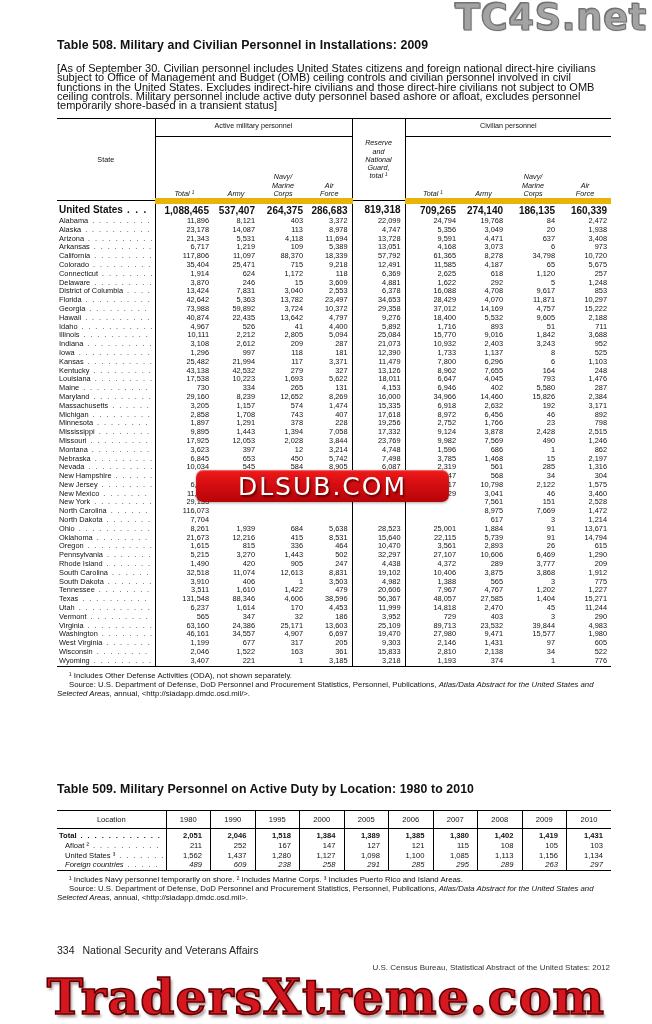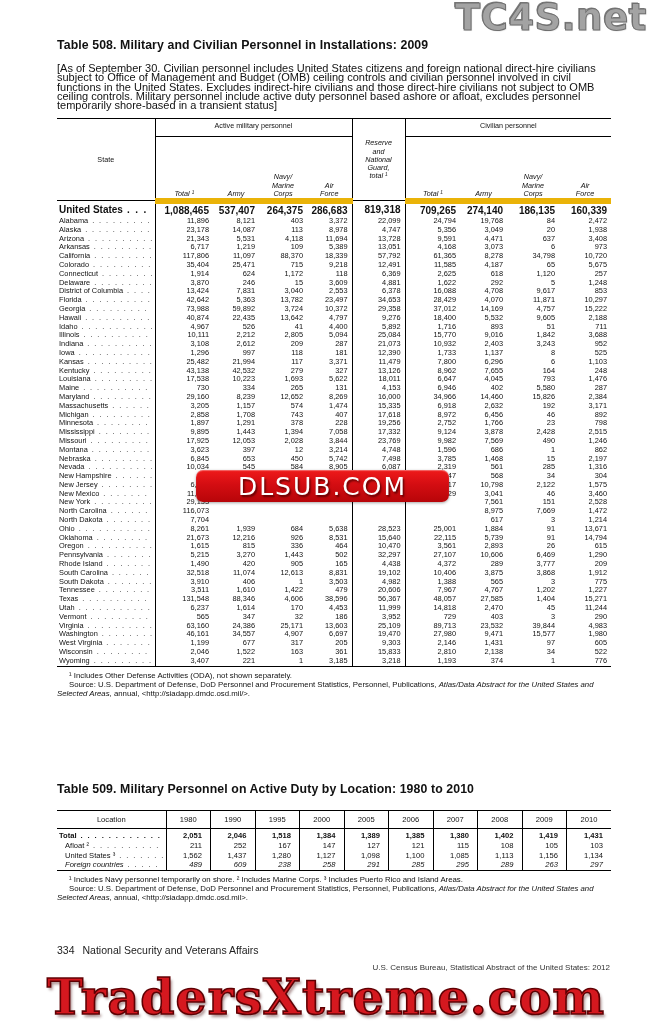--- a/index.html
+++ b/index.html
@@ -752,21 +752,21 @@
           </tr>
           <tr>
             <td class="">
               <div class="nmwrap">
                 <span class="nm">Oklahoma</span>
                 <span class="leader"></span>
               </div>
             </td>
             <td class="num c0">21,673</td>
             <td class="num c1">12,216</td>
-            <td class="num c2">926</td>
+            <td class="num c2">415</td>
             <td class="num c3">8,531</td>
             <td class="num c4">15,640</td>
             <td class="num c5">22,115</td>
             <td class="num c6">5,739</td>
             <td class="num c7">91</td>
             <td class="num c8">14,794</td>
           </tr>
           <tr>
             <td class="">
               <div class="nmwrap">
@@ -804,21 +804,21 @@
           <tr>
             <td class="">
               <div class="nmwrap">
                 <span class="nm">Rhode Island</span>
                 <span class="leader"></span>
               </div>
             </td>
             <td class="num c0">1,490</td>
             <td class="num c1">420</td>
             <td class="num c2">905</td>
-            <td class="num c3">165</td>
+            <td class="num c3">247</td>
             <td class="num c4">4,438</td>
             <td class="num c5">4,372</td>
             <td class="num c6">289</td>
             <td class="num c7">3,777</td>
             <td class="num c8">209</td>
           </tr>
           <tr>
             <td class="">
               <div class="nmwrap">
                 <span class="nm">South Carolina</span>

